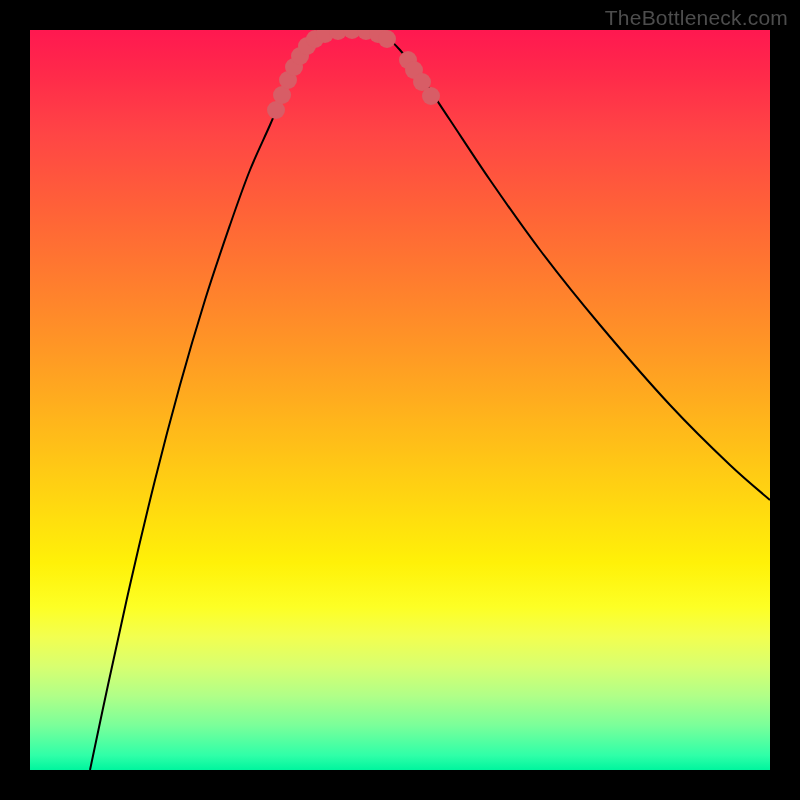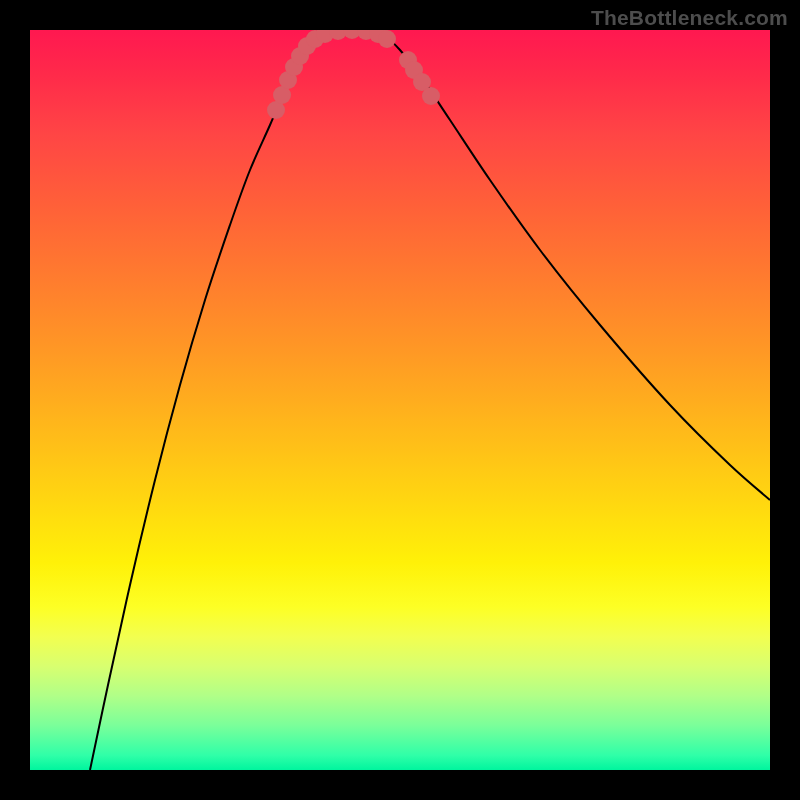--- a/index.html
+++ b/index.html
@@ -35,21 +35,21 @@
       #30ffa8 98%,
       #00f59e 100%
     );
   }
   .watermark {
     position: absolute;
     top: 6px;
     right: 12px;
     color: #4d4d4d;
     font-size: 21px;
-    font-weight: 700;
+    font-weight: 400;
     letter-spacing: 0.2px;
     z-index: 10;
   }
   svg.plot {
     position: absolute;
     left: 30px;
     top: 30px;
     width: 740px;
     height: 740px;
   }

